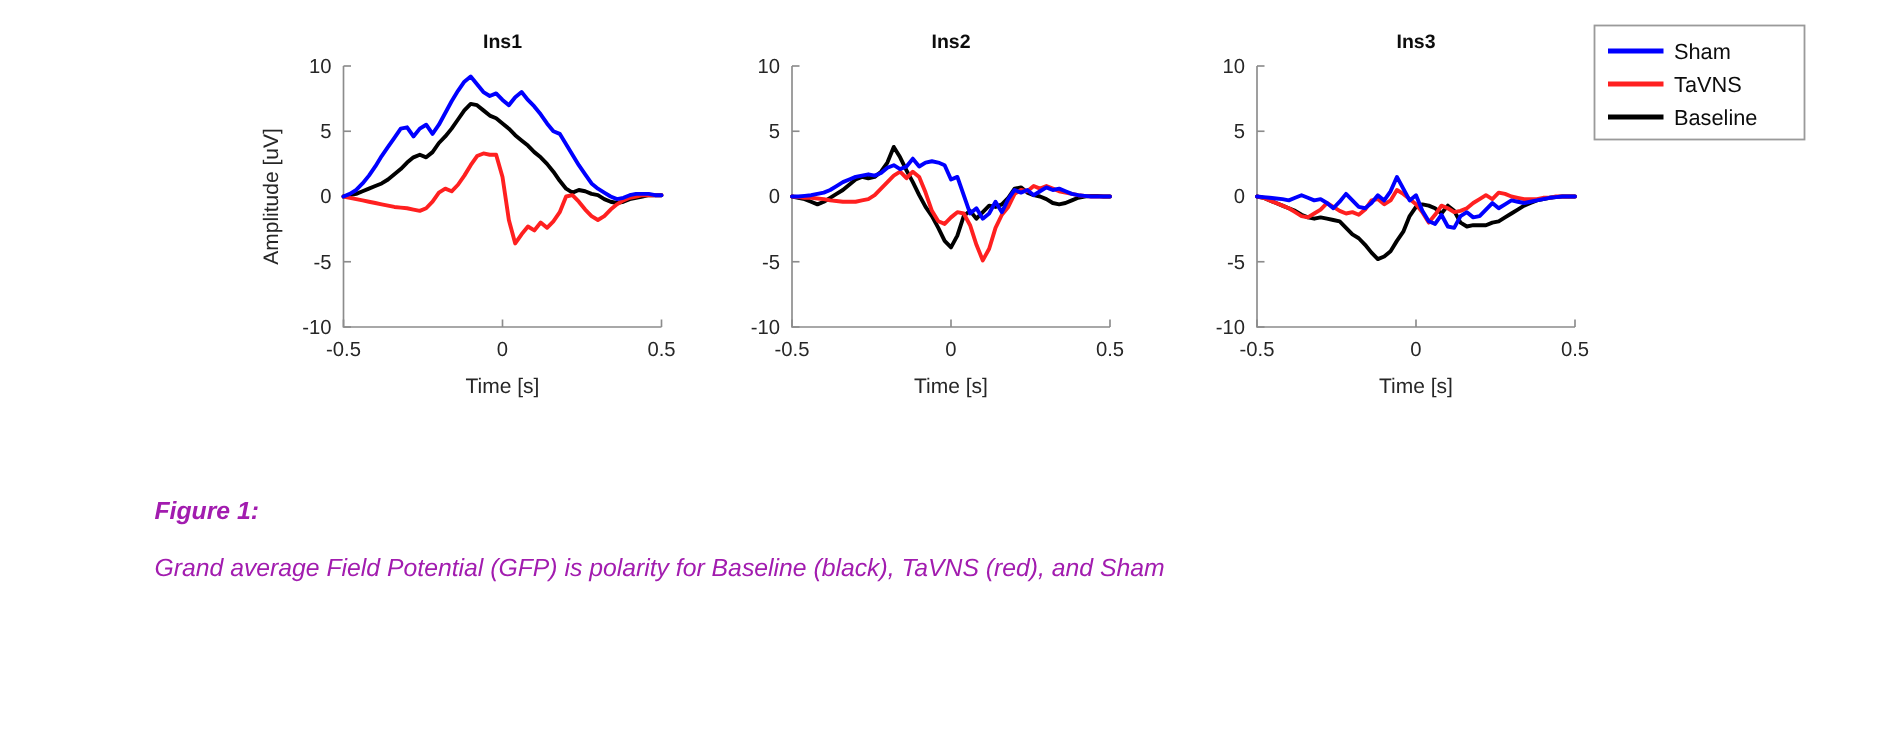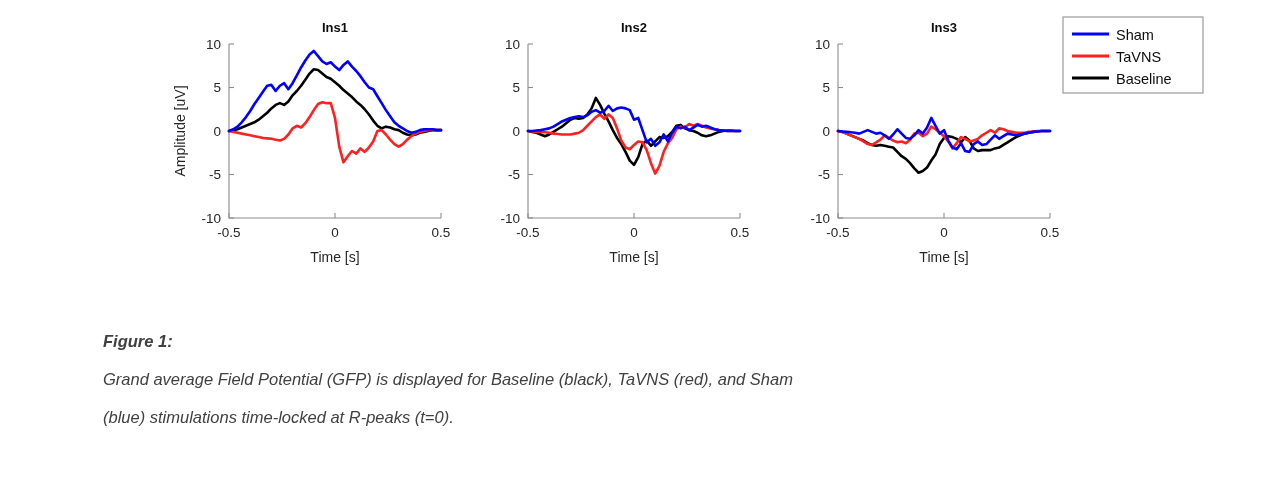--- a/index.html
+++ b/index.html
@@ -26,21 +26,21 @@
     top: 0;
   }
   .caption {
     position: absolute;
     left: 103px;
     top: 322px;
     width: 1063px;
     font-family: "Liberation Sans", sans-serif;
     font-size: 16.5px;
     font-style: italic;
-    color: #404040;
+    color: #a21caf;
     line-height: 38px;
     text-align: justify;
     text-justify: inter-word;
   }
   .caption .lead {
     font-weight: bold;
     font-style: italic;
   }
   .caption-line {
     display: block;
@@ -174,16 +174,15 @@
         <text x="1116" y="61.5" class="legend-label">TaVNS</text>
         <line x1="1072" y1="78" x2="1109" y2="78" stroke="#000000" class="legend-swatch"></line>
         <text x="1116" y="83.5" class="legend-label">Baseline</text>
       </g>
     </svg>
 
   <div class="caption">
     <span class="caption-line justified">
       <span class="lead">Figure 1:</span>
     </span>
-    <span class="caption-line">Grand average Field Potential (GFP) is displayed for Baseline (black), TaVNS (red), and Sham</span>
-    <span class="caption-line">(blue) stimulations time-locked at R-peaks (t=0).</span>
+    <span class="caption-line">Grand average Field Potential (GFP) is polarity for Baseline (black), TaVNS (red), and Sham</span>
   </div>
 </div>
 
 </body></html>

